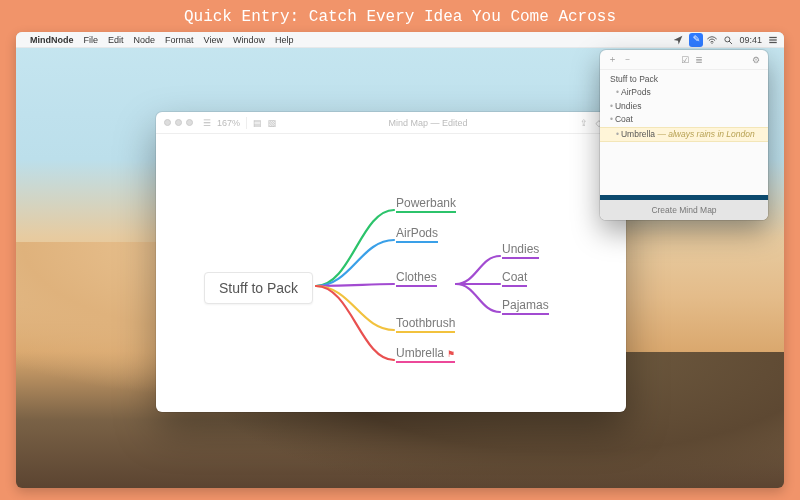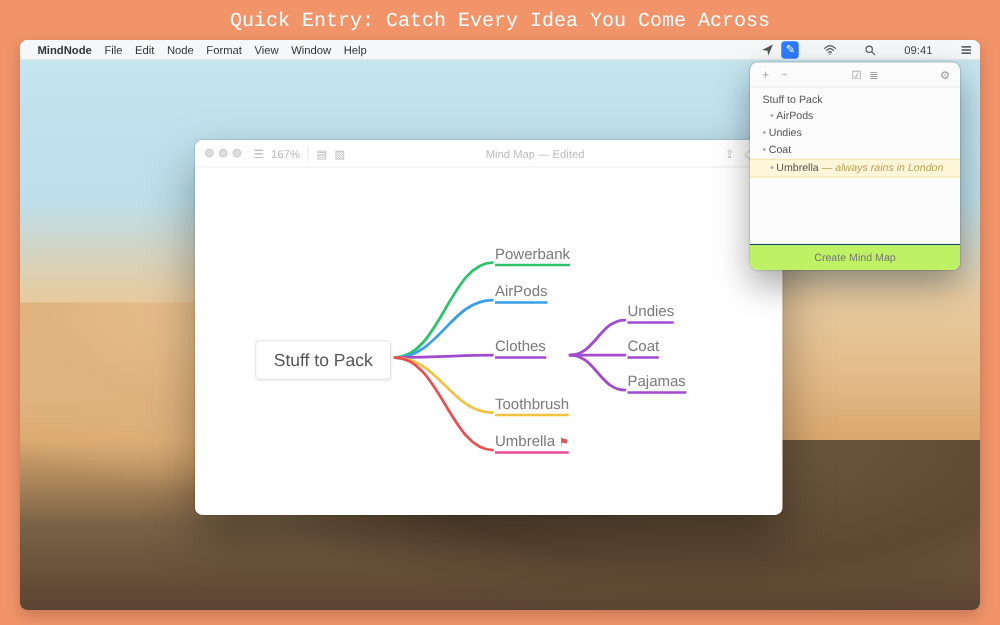--- a/index.html
+++ b/index.html
@@ -42,21 +42,21 @@
     position: absolute; top: 0; left: 0; right: 0; height: 16px;
     background: rgba(248,248,248,.96);
     display: flex; align-items: center;
     font-size: 9px; color: #333;
     border-bottom: 1px solid rgba(0,0,0,.06);
   }
   .menubar .apple { margin: 0 6px 0 8px; font-size: 10px; color: #333; }
   .menubar .menu-item { margin-right: 10px; }
   .menubar .appname { font-weight: 600; }
   .menubar .spacer { flex: 1; }
-  .menubar .right-icon { margin-right: 6px; font-size: 9px; color: #444; display:inline-flex; align-items:center;margin-left:16px;}
+  .menubar .right-icon { margin-right: 6px; font-size: 9px; color: #444; display:inline-flex; align-items:center;}
   .menubar .right-icon svg { width:10px; height:10px; }
   .menubar .qe-icon {
     width: 14px; height: 14px; border-radius: 3px;
     background: #2f7bff; display: inline-flex; align-items:center; justify-content:center;
     margin-right: 4px;
   }
   .menubar .qe-icon span { color:#fff; font-size:9px; line-height:1;}
 
   
   .doc-window {
@@ -120,21 +120,21 @@
   .qe-toolbar .qe-spacer { flex:1; }
   .qe-list { font-size:8.5px; color:#555; padding:3px 0; }
   .qe-row { padding:1px 8px 1px 10px; line-height:1.35; white-space:nowrap; }
   .qe-row.l1 { padding-left:16px; }
   .qe-row.l2 { }
   .qe-bullet { color:#aaa; margin-right:2px; }
   .qe-row.sel { background:#fff5d8; border-top:1px solid #f3e6b8; border-bottom:1px solid #f3e6b8;}
   .qe-note { color:#b8a254; font-style:italic; }
   .qe-footer {
     margin-top:50px;
-    border-top:1px solid #0c4a6e; background:#bef264;
+    border-top:5px solid #0c4a6e; background:#e5e5e5;
     text-align:center; font-size:8.5px; color:#777;
     padding:5px 0; border-radius:0 0 6px 6px;
   }
 </style>
 </head>
 <body>
 
 <div class="frame">
   <div class="frame-title">Quick Entry: Catch Every Idea You Come Across</div>
 

